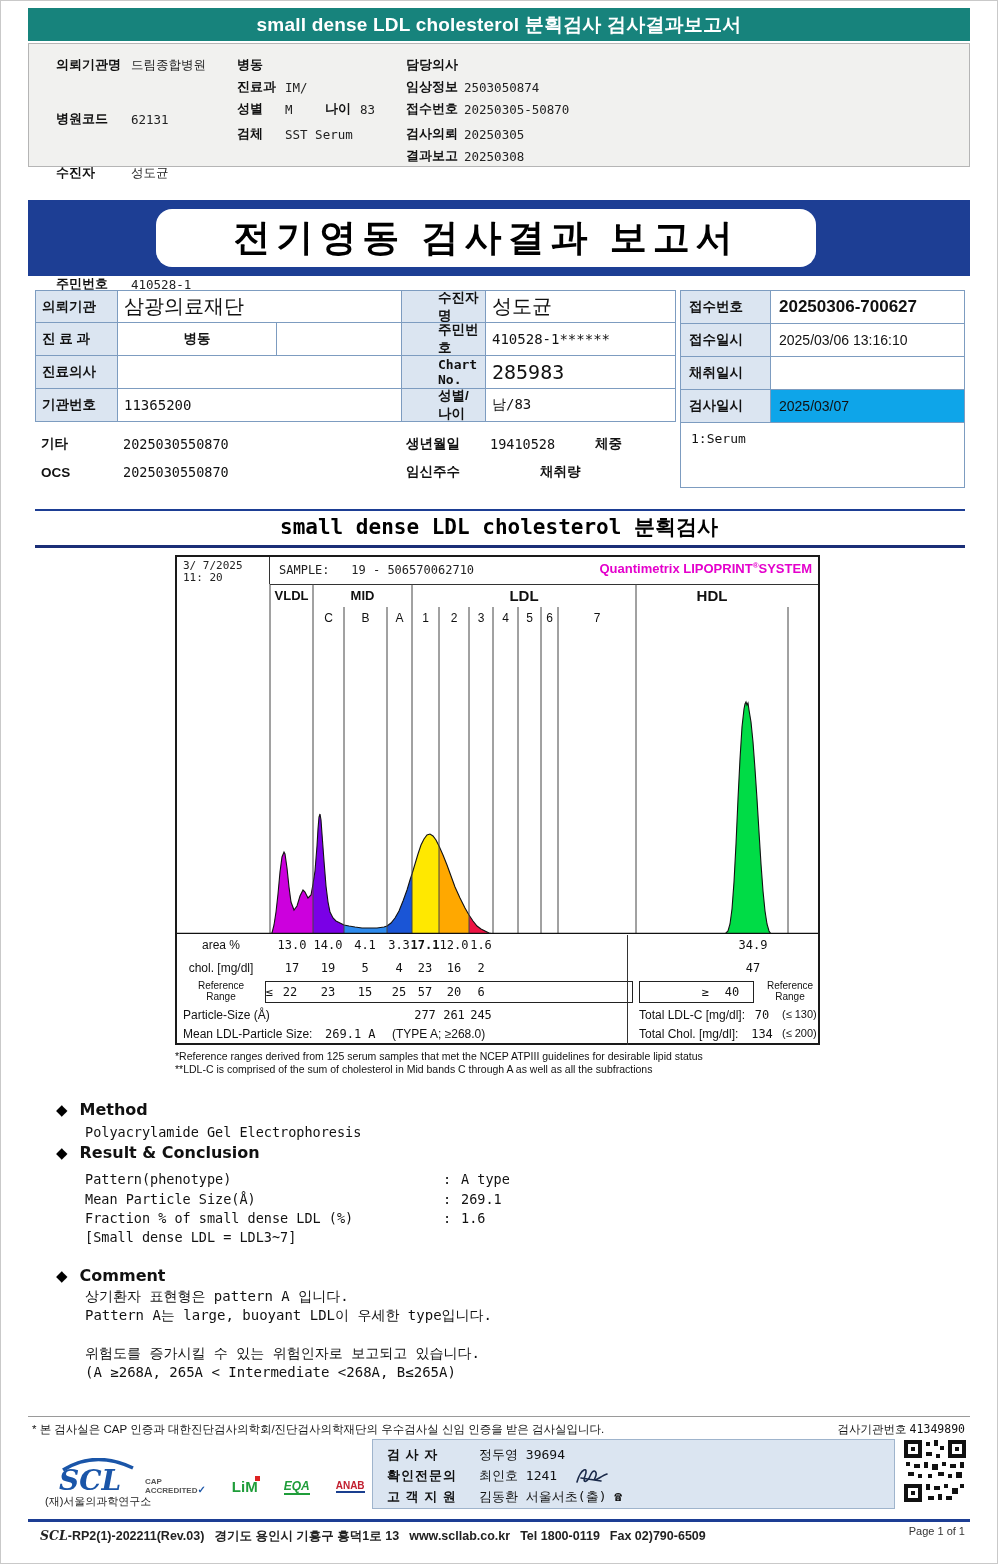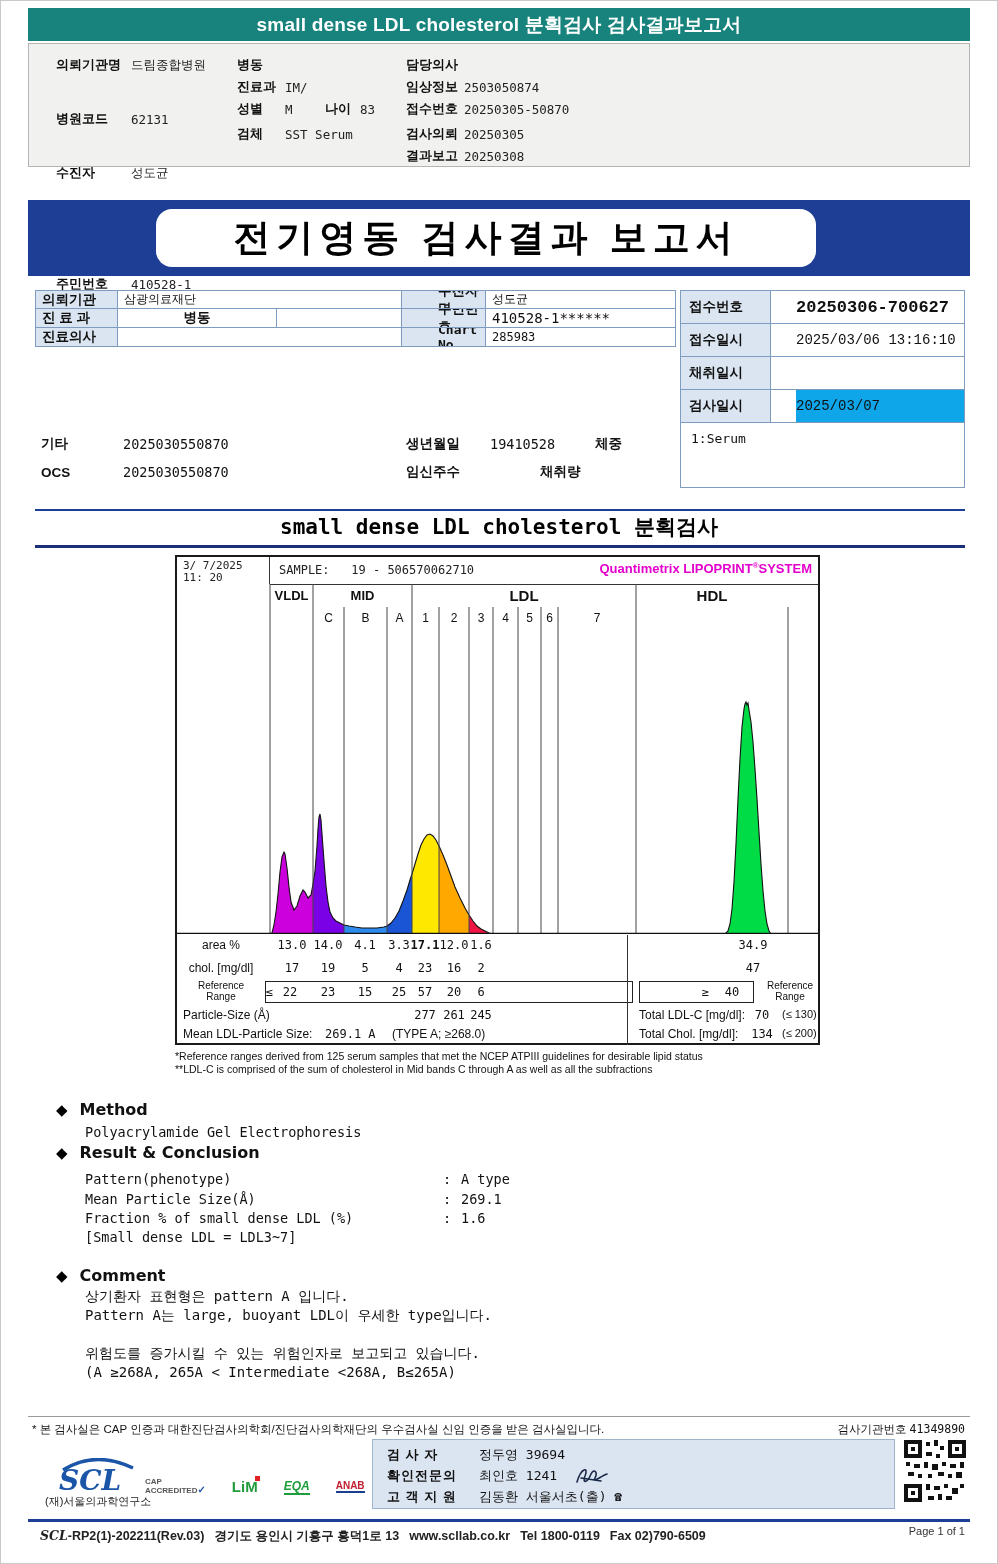--- a/index.html
+++ b/index.html
@@ -20,40 +20,40 @@
   .irow .vl{font-family:"DejaVu Sans Mono",monospace;font-size:12.5px;color:#222;}
   .gap-top{margin-top:3px;}
   
   .banner{position:absolute;left:28px;top:200px;width:942px;height:76px;background:#1d3e94;}
   .banner .white-box{position:absolute;left:128px;top:9px;width:660px;height:58px;background:#fff;
                      border-radius:16px;display:flex;align-items:center;justify-content:center;}
   .banner .bt{font-size:37px;font-weight:bold;color:#000;letter-spacing:6px;}
   
   .pt{position:absolute;left:35px;top:290px;width:930px;height:198px;font-size:13.5px;}
   .pt-left{position:absolute;left:0;top:0;width:641px;}
-  .ptr{display:flex;height:19px;box-sizing:border-box;border:1px solid #7d9cc0;border-top:none;}
+  .ptr{display:flex;height:33px;box-sizing:border-box;border:1px solid #7d9cc0;border-top:none;}
   .ptr.first{border-top:1px solid #7d9cc0;}
   .cell{box-sizing:border-box;display:flex;align-items:center;padding:0 6px;overflow:hidden;}
   .cell.lbl{background:#dbe5f1;font-weight:bold;justify-content:flex-start;color:#111;}
   .cell.bl{border-left:1px solid #7d9cc0;}
   .w1{width:81px;}.w2{width:284px;}.w3{width:84px;padding-left:36px;}.w4{flex:1;}
-  .big{font-family:"DejaVu Sans Mono",monospace;font-size:12px;}
+  .big{font-family:"DejaVu Sans Mono",monospace;font-size:20px;}
   .med{font-family:"DejaVu Sans Mono",monospace;font-size:14px;}
   .split{width:158px;height:100%;display:flex;align-items:center;justify-content:center;
          border-right:1px solid #7d9cc0;font-weight:bold;}
   .plainrow{position:absolute;height:28px;display:flex;align-items:center;width:641px;}
   .plbl{font-weight:bold;font-size:13.5px;}
   .pval{font-family:"DejaVu Sans Mono",monospace;font-size:13.5px;}
   .pt-right{position:absolute;left:645px;top:0;width:285px;height:198px;border:1px solid #7d9cc0;
             box-sizing:border-box;}
   .prr{display:flex;height:33px;box-sizing:border-box;border-bottom:1px solid #7d9cc0;}
   .prr .lbl2{width:90px;background:#dbe5f1;font-weight:bold;display:flex;align-items:center;
              padding-left:8px;box-sizing:border-box;border-right:1px solid #7d9cc0;font-size:13.5px;}
-  .prr .val2{flex:1;display:flex;align-items:center;
-             font-family:Liberation Mono, monospace;font-size:14px;margin-left:25px;}
+  .prr .val2{flex:1;display:flex;align-items:center;padding-left:8px;
+             font-family:Liberation Sans, sans-serif;font-size:14px;}
   .prr .shade{background:#0ea5e9;}
   .prr .bold-big{font-weight:bold;font-size:17px;}
   
   .sec-line-top{position:absolute;left:35px;top:509px;width:930px;height:2px;background:#1d3e94;}
   .sec-line-bot{position:absolute;left:35px;top:545px;width:930px;height:3px;background:#1b2f77;}
   .sec-title{position:absolute;left:0;top:513px;width:998px;text-align:center;
              font-family:"DejaVu Sans Mono",monospace;font-weight:bold;font-size:21px;color:#000;}
   
   .chart-box{position:absolute;left:175px;top:555px;width:645px;height:490px;
              border:2px solid #1a1a1a;box-sizing:border-box;background:#fff;}
@@ -203,20 +203,26 @@
             <div class="split">병동</div>
           </div>
         <div class="cell lbl w3 bl">주민번호</div>
         <div class="cell w4 bl med">410528-1******</div>
       </div>
       <div class="ptr">
         <div class="cell lbl w1">진료의사</div>
         <div class="cell w2 bl"></div>
         <div class="cell lbl w3 bl mono" style="font-size:13px;">Chart No.</div>
         <div class="cell w4 bl big">285983</div>
+      </div>
+      <div class="ptr">
+        <div class="cell lbl w1">기관번호</div>
+        <div class="cell w2 bl med">11365200</div>
+        <div class="cell lbl w3 bl">성별/나이</div>
+        <div class="cell w4 bl med">남/83</div>
       </div>
 
       <div class="plainrow" style="top:140px;">
         <span class="plbl abs" style="left:6px;">기타</span>
         <span class="pval abs" style="left:88px;">2025030550870</span>
         <span class="plbl abs" style="left:371px;">생년월일</span>
         <span class="pval abs" style="left:455px;">19410528</span>
         <span class="plbl abs" style="left:560px;">체중</span>
       </div>
       <div class="plainrow" style="top:168px;">

